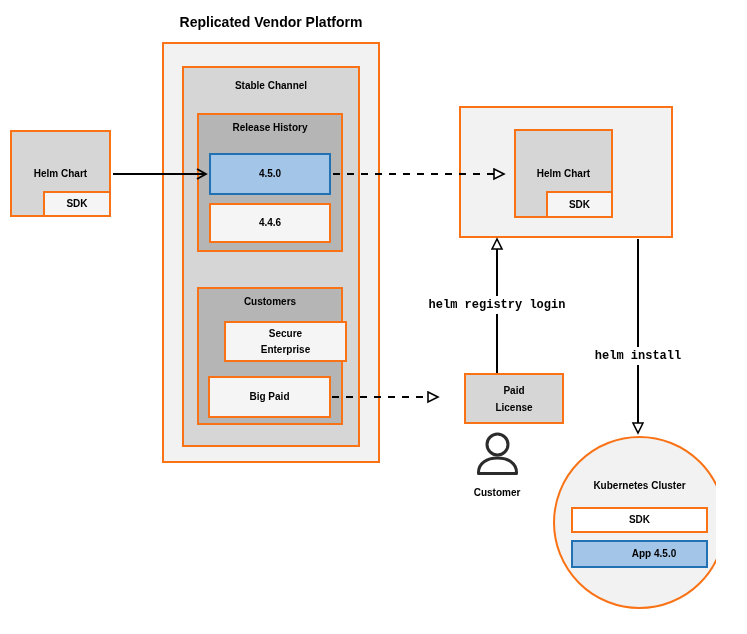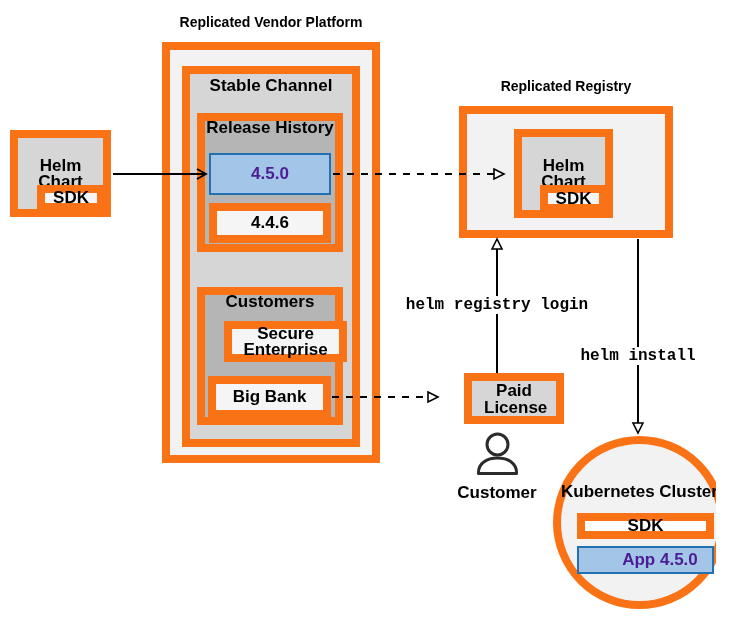--- a/index.html
+++ b/index.html
@@ -1,31 +1,31 @@
 <!DOCTYPE html>
 <html><head>
 <meta charset="utf-8">
 <style>
   html,body{margin:0;padding:0;background:#fff;}
   .canvas{
     position:relative;width:716px;height:634px;background:#ffffff;
     font-family:"Liberation Sans", sans-serif;color:#000;overflow:hidden;
   }
   .abs{position:absolute;box-sizing:border-box;}
-  .box{border:8px solid #f97316;}
-  .lbl{font-weight:bold;font-size:17px;line-height:16px;text-align:center;}
+  .box{border:2px solid #f97316;}
+  .lbl{font-weight:bold;font-size:10px;line-height:16px;text-align:center;}
   .title{font-weight:bold;font-size:14px;line-height:16px;text-align:center;}
   .cellc{display:flex;align-items:center;justify-content:center;}
   .fill-outer{background:#f2f2f2;}
   .fill-mid{background:#d6d6d6;}
   .fill-dark{background:#b5b5b5;}
   .fill-box{background:#f5f5f5;}
   .fill-white{background:#ffffff;}
-  .blue{background:#a2c5e8;border:2px solid #2271b3;color:#4c1d95;}
-  .mono{font-family:"Liberation Mono","DejaVu Sans Mono",monospace;font-weight:bold;font-size:16px;line-height:18px;background:#ffffff;padding:0 5px;white-space:nowrap;}
+  .blue{background:#a2c5e8;border:2px solid #2271b3;color:#000000;}
+  .mono{font-family:"Liberation Mono","DejaVu Sans Mono",monospace;font-weight:bold;font-size:12px;line-height:18px;background:#ffffff;padding:0 5px;white-space:nowrap;}
   svg.overlay{position:absolute;left:0;top:0;z-index:5;pointer-events:none;}
   .over-line{z-index:6;}
   .circle{border-radius:50%;}
 </style>
 </head>
 <body>
 
 <div class="canvas">
 
   <div class="abs title" style="left:162px;top:14px;width:218px;">Replicated Vendor Platform</div>
@@ -40,28 +40,27 @@
 
   <div class="abs blue cellc lbl" style="left:209px;top:153px;width:122px;height:42px;">4.5.0</div>
   <div class="abs box fill-box cellc lbl" style="left:209px;top:203px;width:122px;height:40px;">4.4.6</div>
 
   <div class="abs box fill-dark" style="left:197px;top:287px;width:146px;height:138px;"></div>
   <div class="abs lbl" style="left:197px;top:294px;width:146px;">Customers</div>
 
   <div class="abs box fill-box cellc" style="left:208px;top:321px;width:123px;height:41px;margin-left:16px;">
     <span class="lbl" style="width:84px;">Secure Enterprise</span>
   </div>
-  <div class="abs box fill-box cellc lbl" style="left:208px;top:376px;width:123px;height:42px;">Big Bank</div>
+  <div class="abs box fill-box cellc lbl" style="left:208px;top:376px;width:123px;height:42px;">Big Paid</div>
 
   <div class="abs box fill-mid cellc" style="left:10px;top:130px;width:101px;height:87px;">
     <span class="lbl">Helm Chart</span>
     <div class="abs box fill-box cellc lbl" style="right:-2px;bottom:-2px;width:68px;height:26px;">SDK</div>
   </div>
 
-  <div class="abs title" style="left:459px;top:78px;width:214px;">Replicated Registry</div>
   <div class="abs box fill-outer" style="left:459px;top:106px;width:214px;height:132px;"></div>
   <div class="abs box fill-mid cellc" style="left:514px;top:129px;width:99px;height:89px;">
     <span class="lbl">Helm Chart</span>
     <div class="abs box fill-box cellc lbl" style="right:-2px;bottom:-2px;width:67px;height:27px;">SDK</div>
   </div>
 
   <div class="abs box fill-mid cellc" style="left:464px;top:373px;width:100px;height:51px;">
     <span class="lbl" style="width:60px;line-height:17px;">Paid License</span>
   </div>
 

